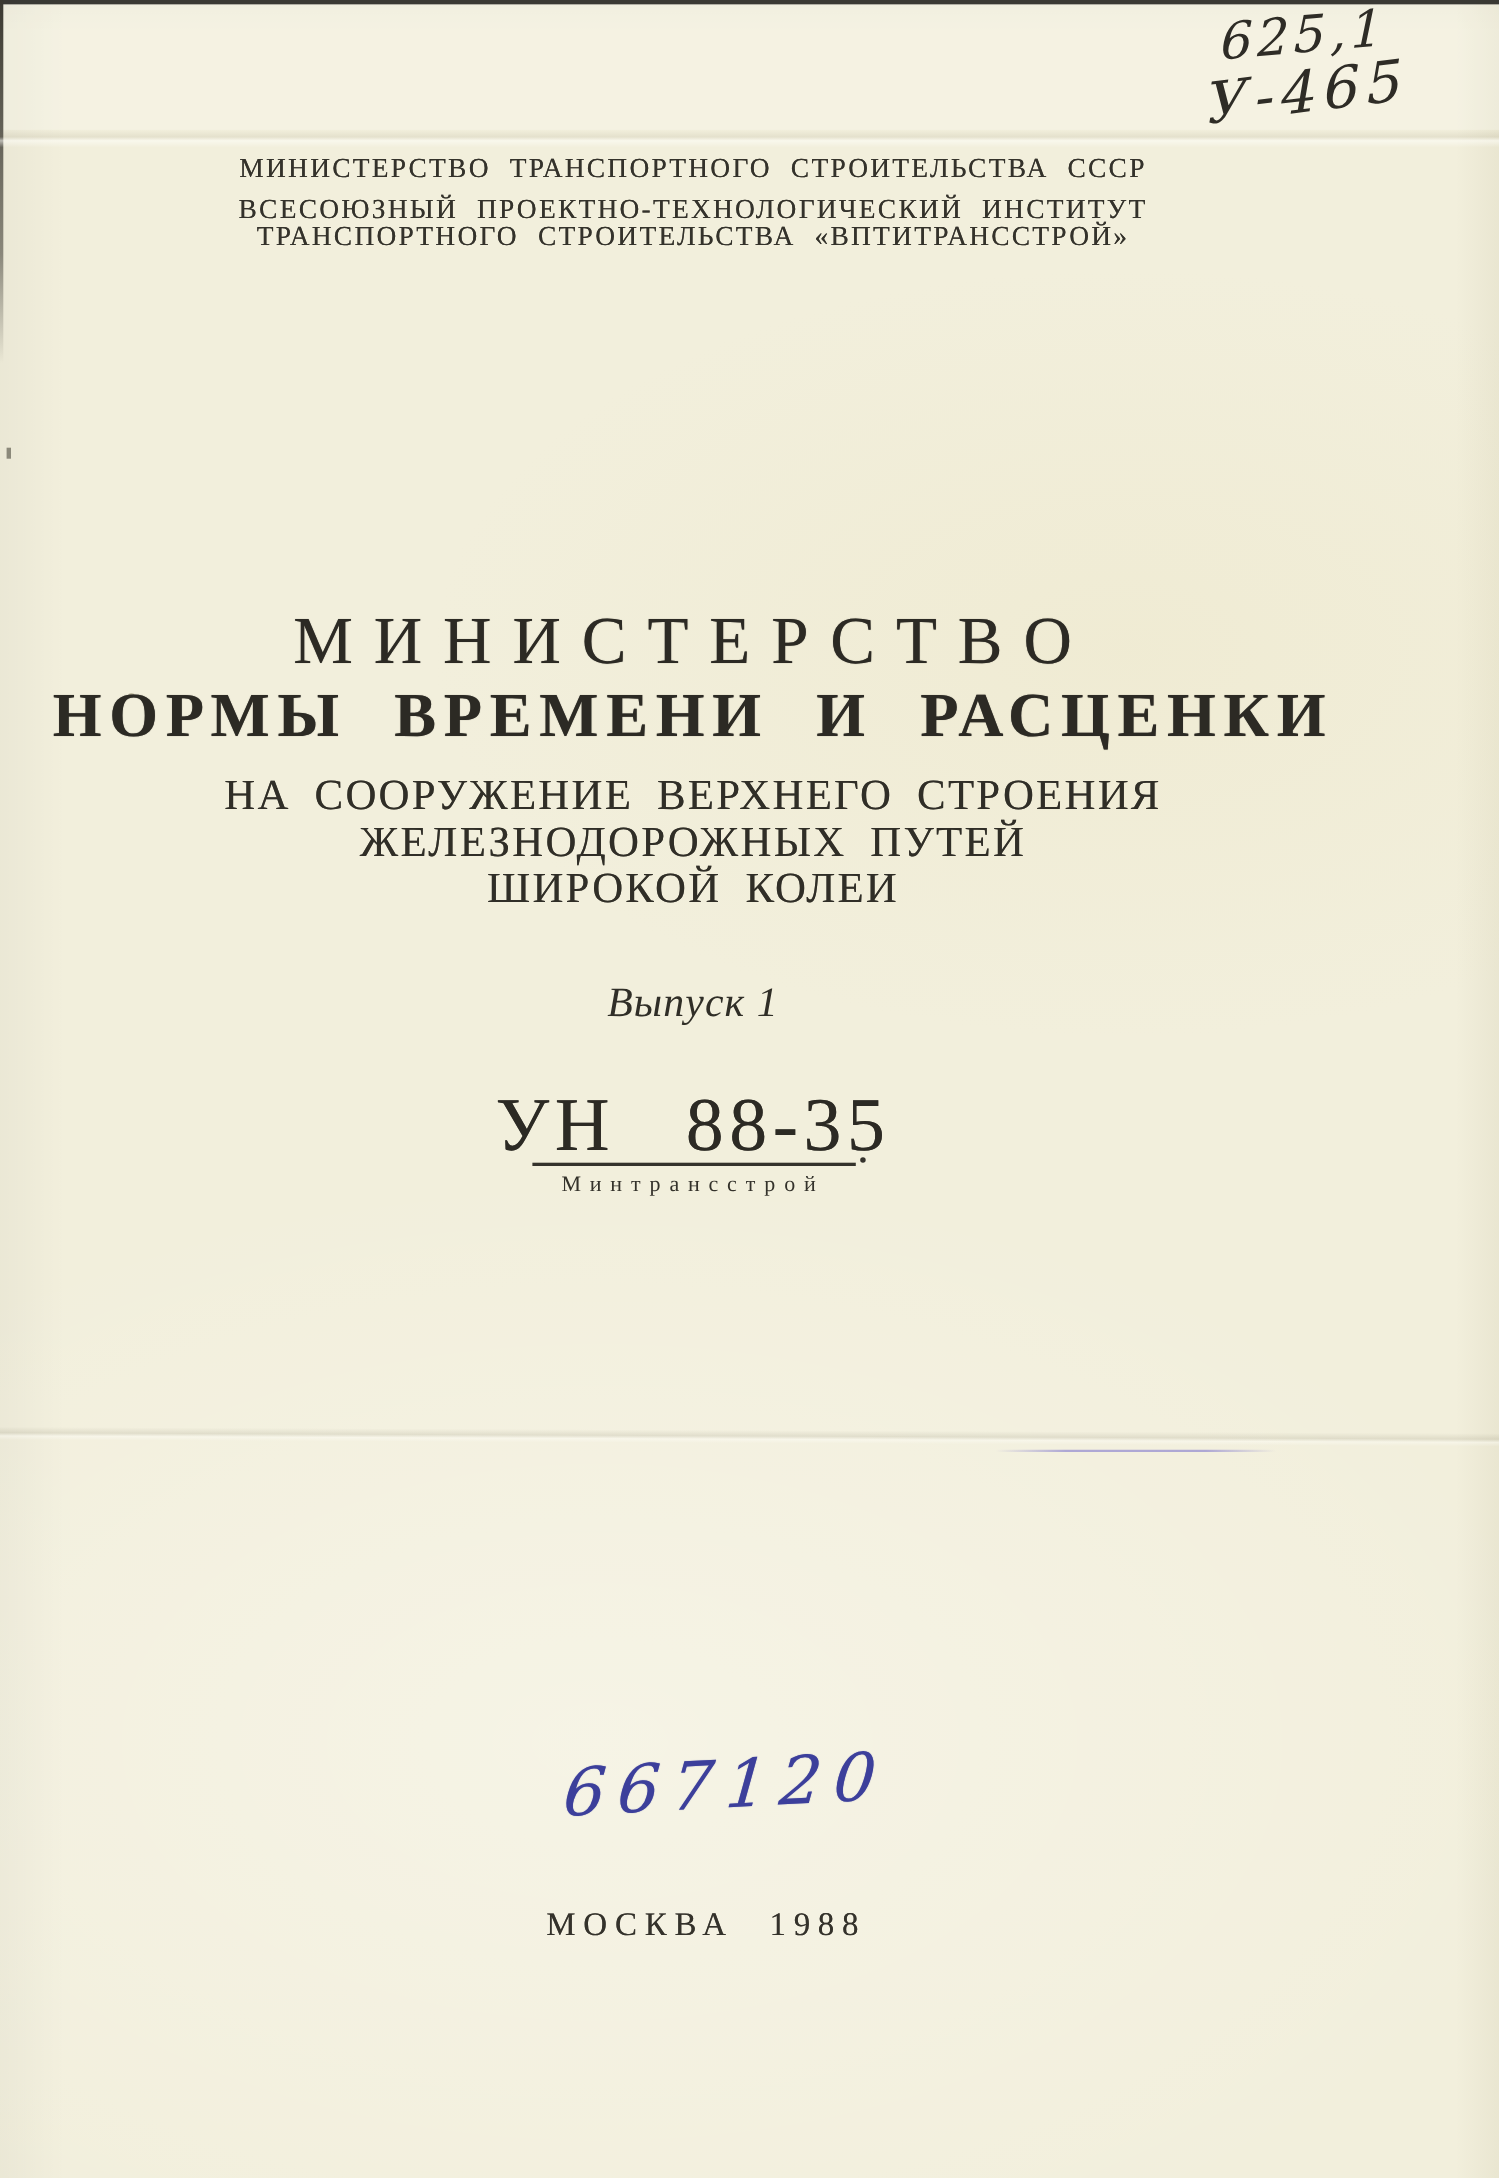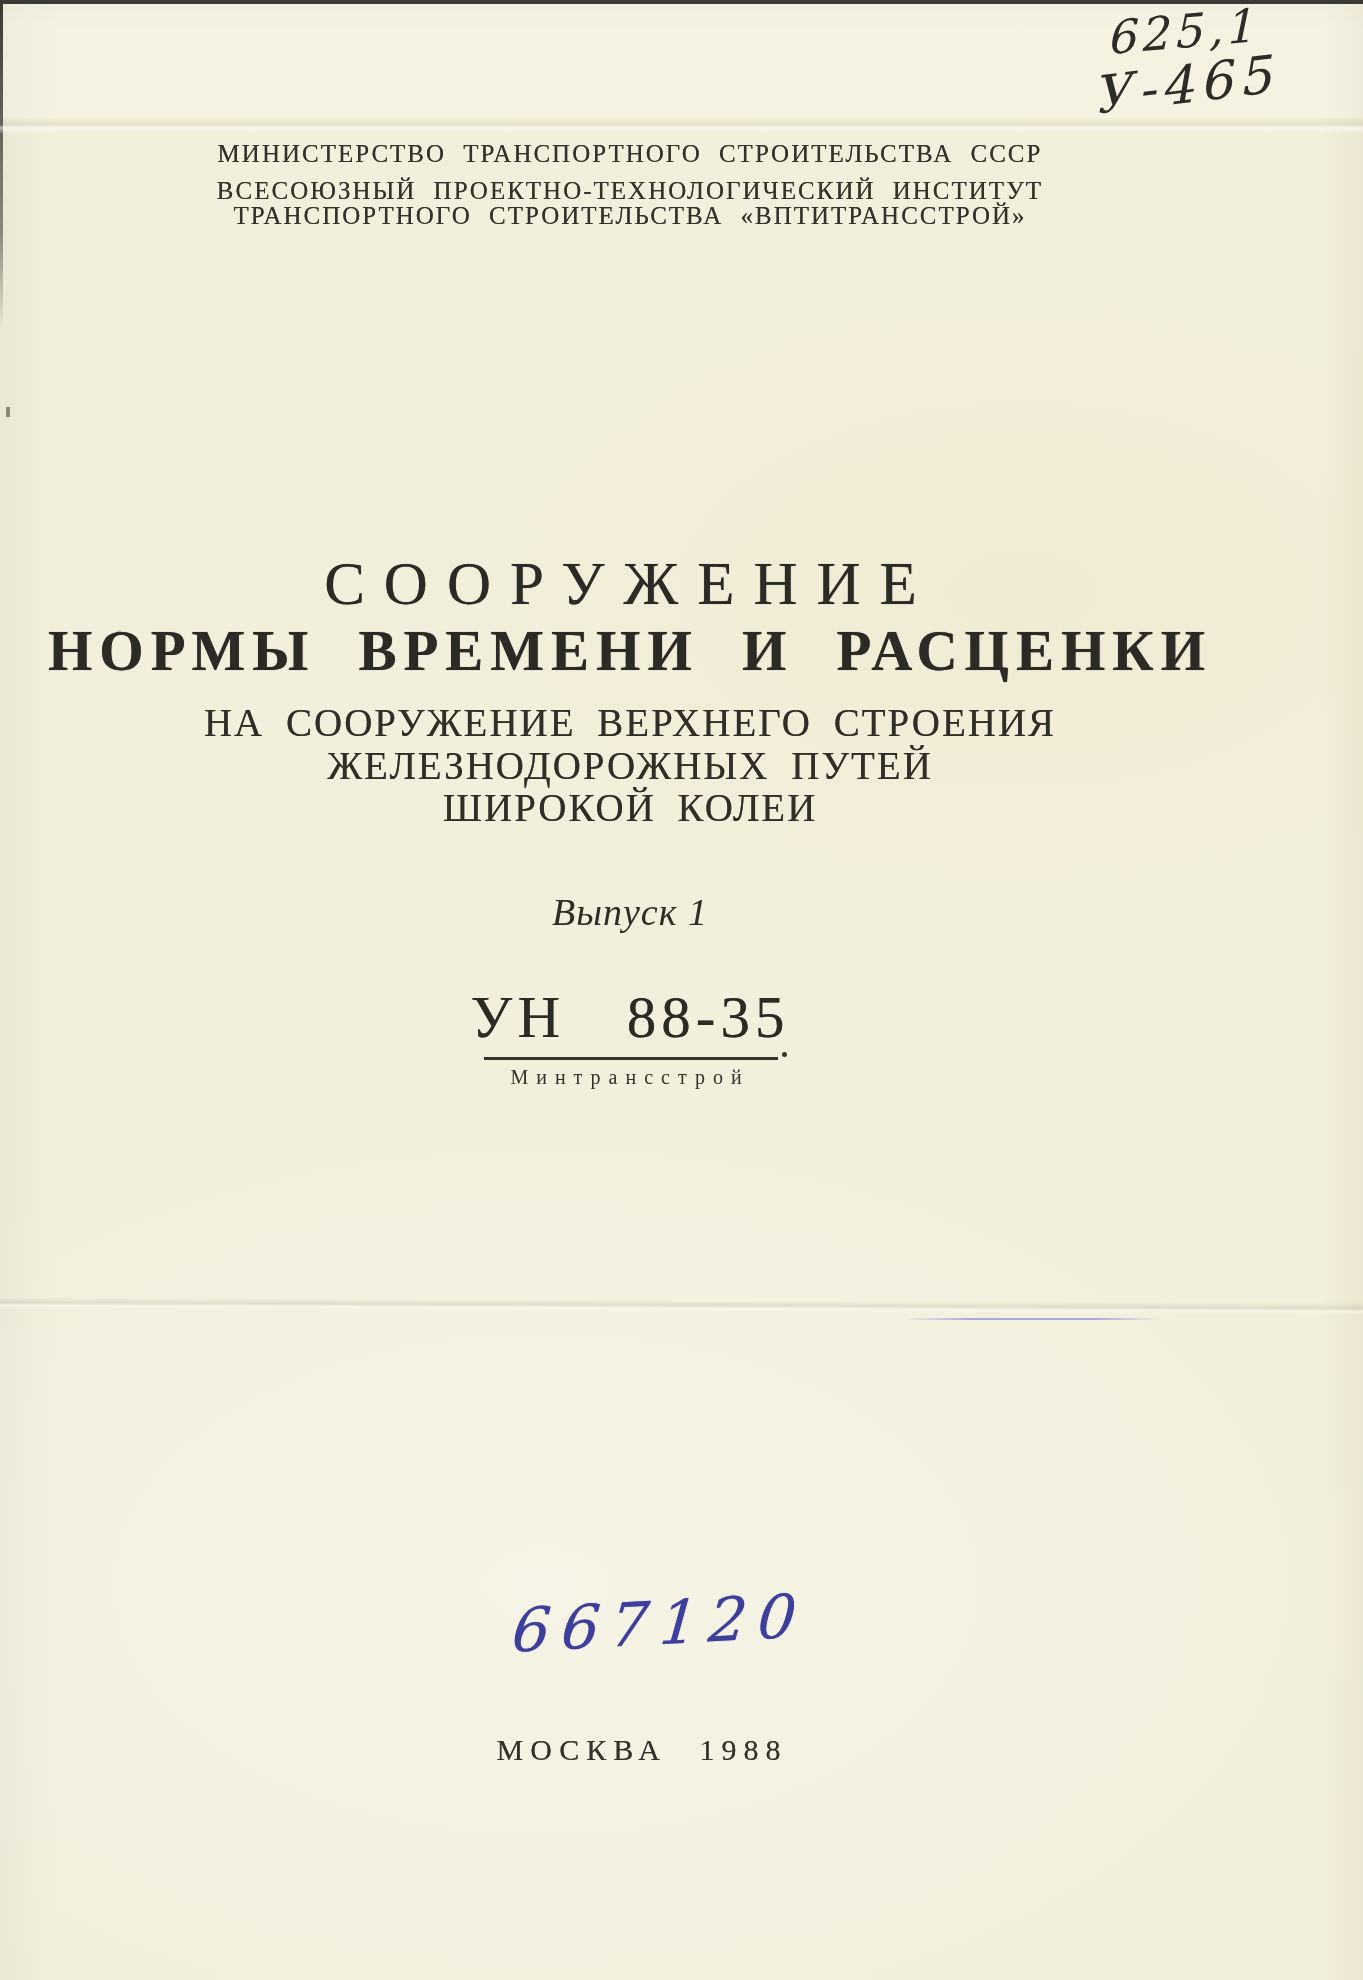--- a/index.html
+++ b/index.html
@@ -43,21 +43,21 @@
     text-shadow:0 0 0.6px rgba(52,50,43,0.8);}
   .hl1{top:140px;} .hl2{top:177px;} .hl3{top:202px;}
   .title1{top:549px;font-size:61px;letter-spacing:19px;color:#2c2a24;
     text-shadow:0 0 0.7px rgba(44,42,36,0.75);}
   .title2{top:618px;font-size:57px;letter-spacing:7px;word-spacing:22px;color:#2c2a24;
     text-shadow:0 0 0.7px rgba(44,42,36,0.75);font-weight:bold;}
   .sub{font-size:39px;letter-spacing:2px;word-spacing:10px;color:#302e27;
     text-shadow:0 0 0.5px rgba(48,46,39,0.7);}
   .sub1{top:700px;} .sub2{top:743px;} .sub3{top:785px;}
   .issue{top:890px;font-size:38px;font-style:italic;letter-spacing:1px;color:#302e27;}
-  .code{top:983px;font-size:59px;letter-spacing:5px;word-spacing:42px;color:#2c2a24;
+  .code{top:983px;font-size:69px;letter-spacing:5px;word-spacing:42px;color:#2c2a24;
     text-shadow:0 0 0.6px rgba(44,42,36,0.7);}
   .code-rule{position:absolute;top:1057px;left:484px;width:294px;height:3px;background:#35332c;}
   .code-dot{position:absolute;top:1052px;left:782px;width:5px;height:5px;border-radius:50%;background:#35332c;}
   .authority{top:1066px;font-size:20px;letter-spacing:8px;color:#34322b;}
   .stamp{top:1588px;left:30px;font-size:60px;letter-spacing:11px;color:#3c3f9b;
     font-family:"DejaVu Serif",serif;font-style:italic;
     transform:rotate(-3deg) skewX(-8deg);text-shadow:0 0 0.8px rgba(60,63,155,0.7);}
   .imprint{top:1733px;font-size:30px;letter-spacing:7px;word-spacing:18px;color:#34322b;
     text-shadow:0 0 0.5px rgba(52,50,43,0.7);padding-left:12px;}
   .speck1{position:absolute;top:630px;left:117px;width:5px;height:4px;border-radius:50%;background:rgba(120,110,70,0.35);}
@@ -81,21 +81,21 @@
     <div class="l1">625,1</div>
     <div class="l2">У-465</div>
   </div>
 
   <div class="content">
 
     <div class="abs header-line hl1">МИНИСТЕРСТВО ТРАНСПОРТНОГО СТРОИТЕЛЬСТВА СССР</div>
     <div class="abs header-line hl2">ВСЕСОЮЗНЫЙ ПРОЕКТНО-ТЕХНОЛОГИЧЕСКИЙ ИНСТИТУТ</div>
     <div class="abs header-line hl3">ТРАНСПОРТНОГО СТРОИТЕЛЬСТВА «ВПТИТРАНССТРОЙ»</div>
 
-    <div class="abs title1">СООРУЖЕНИЕ</div>
+    <div class="abs title1">МИНИСТЕРСТВО</div>
     <div class="abs title2">НОРМЫ ВРЕМЕНИ И РАСЦЕНКИ</div>
 
     <div class="abs sub sub1">НА СООРУЖЕНИЕ ВЕРХНЕГО СТРОЕНИЯ</div>
     <div class="abs sub sub2">ЖЕЛЕЗНОДОРОЖНЫХ ПУТЕЙ</div>
     <div class="abs sub sub3">ШИРОКОЙ КОЛЕИ</div>
 
     <div class="abs issue">Выпуск 1</div>
 
     <div class="abs code">УН 88-35</div>
     <div class="code-rule"></div>

